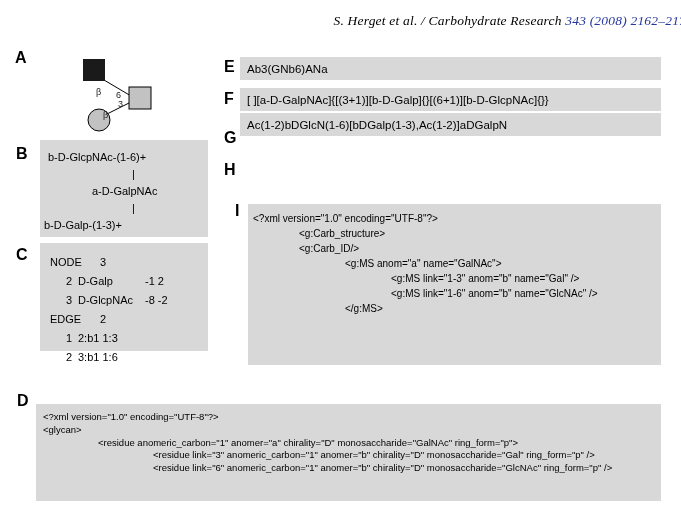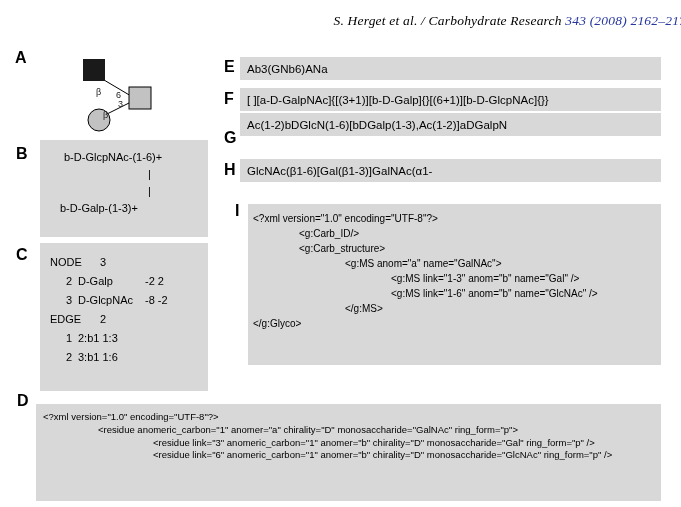--- a/index.html
+++ b/index.html
@@ -62,25 +62,25 @@
 
   
   .diagram-a { position: absolute; left: 73px; top: 50px; }
   .diagram-a text { font-family: "Liberation Sans", sans-serif; font-size: 9px; fill: #222; }
 
   
   .box-b {
     left: 40px; top: 140px; width: 168px; height: 97px;
     padding-top: 9px; font-size: 11px; line-height: 17px;
   }
-  .b-line { white-space: pre; margin-left: 16px; }
+  .b-line { white-space: pre; }
 
   
   .box-c {
-    left: 40px; top: 243px; width: 168px; height: 148px;
+    left: 40px; top: 243px; width: 168px; height: 108px;
     padding-top: 10px; font-size: 11px; line-height: 19px;
   }
   .c-kw    { display: inline-block; margin-left: 10px; width: 50px; }
   .c-idx   { display: inline-block; margin-left: 26px; width: 12px; }
   .c-name  { display: inline-block; width: 67px; }
 
   
   .box-d {
     left: 36px; top: 404px; width: 625px; height: 97px;
     padding: 7px 0 0 7px; font-size: 9.5px; line-height: 12.8px;
@@ -128,30 +128,31 @@
     <circle cx="26" cy="70" r="11" style="fill:var(--symbol-gray,#c2c2c2);stroke:#000;stroke-width:1"></circle>
     <text x="23" y="45">β</text>
     <text x="43" y="48">6</text>
     <text x="30" y="68">β</text>
     <text x="45" y="57">3</text>
   </svg>
 
   <div class="gray-box box-b">
     <div class="b-line" style="padding-left:8px">b-D-GlcpNAc-(1-6)+</div>
     <div class="b-line" style="padding-left:92px">|</div>
+    <div class="b-line" style="padding-left:52px">a-D-GalpNAc</div>
     <div class="b-line" style="padding-left:92px">|</div>
     <div class="b-line" style="padding-left:4px">b-D-Galp-(1-3)+</div>
   </div>
 
   <div class="gray-box box-c">
     <div class="c-line">
       <span class="c-kw">NODE</span><span>3</span>
     </div>
     <div class="c-line">
-      <span class="c-idx">2</span><span class="c-name">D-Galp</span><span>-2 2</span>
+      <span class="c-idx">2</span><span class="c-name">D-Galp</span><span>-1 2</span>
     </div>
     <div class="c-line">
       <span class="c-idx">3</span><span class="c-name">D-GlcpNAc</span><span>-8 -2</span>
     </div>
     <div class="c-line">
       <span class="c-kw">EDGE</span><span>2</span>
     </div>
     <div class="c-line">
       <span class="c-idx">1</span><span>2:b1 1:3</span>
     </div>
@@ -162,35 +163,32 @@
 
   <div class="gray-box single-line-box box-e">
     <span>Ab3(GNb6)ANa</span>
   </div>
   <div class="gray-box single-line-box box-f">
     <span>[ ][a-D-GalpNAc]{[(3+1)][b-D-Galp]{}[(6+1)][b-D-GlcpNAc]{}}</span>
   </div>
   <div class="gray-box single-line-box box-g">
     <span>Ac(1-2)bDGlcN(1-6)[bDGalp(1-3),Ac(1-2)]aDGalpN</span>
   </div>
-  <div class="gray-box single-line-box box-h">
-    <span>GlcNAc(β1-6)[Gal(β1-3)]GalNAc(α1-</span>
-  </div>
 
   <div class="gray-box box-i">
     <div class="ind-0">&lt;?xml version="1.0" encoding="UTF-8"?&gt;</div>
+    <div class="i-ind-1">&lt;g:Carb_structure&gt;</div>
     <div class="i-ind-1">&lt;g:Carb_ID/&gt;</div>
-    <div class="i-ind-1">&lt;g:Carb_structure&gt;</div>
     <div class="i-ind-2">&lt;g:MS anom="a" name="GalNAc"&gt;</div>
     <div class="i-ind-3">&lt;g:MS link="1-3" anom="b" name="Gal" /&gt;</div>
     <div class="i-ind-3">&lt;g:MS link="1-6" anom="b" name="GlcNAc" /&gt;</div>
     <div class="i-ind-2">&lt;/g:MS&gt;</div>
-    <div class="ind-0">&lt;/g:Glyco&gt;</div>
   </div>
 
   <div class="gray-box box-d">
     <div class="ind-0">&lt;?xml version="1.0" encoding="UTF-8"?&gt;</div>
+    <div class="ind-0">&lt;glycan&gt;</div>
     <div class="d-ind-1">&lt;residue anomeric_carbon="1" anomer="a" chirality="D" monosaccharide="GalNAc" ring_form="p"&gt;</div>
     <div class="d-ind-2">&lt;residue link="3" anomeric_carbon="1" anomer="b" chirality="D" monosaccharide="Gal" ring_form="p" /&gt;</div>
     <div class="d-ind-2">&lt;residue link="6" anomeric_carbon="1" anomer="b" chirality="D" monosaccharide="GlcNAc" ring_form="p" /&gt;</div>
   </div>
 
 </div>
 
 </body></html>

